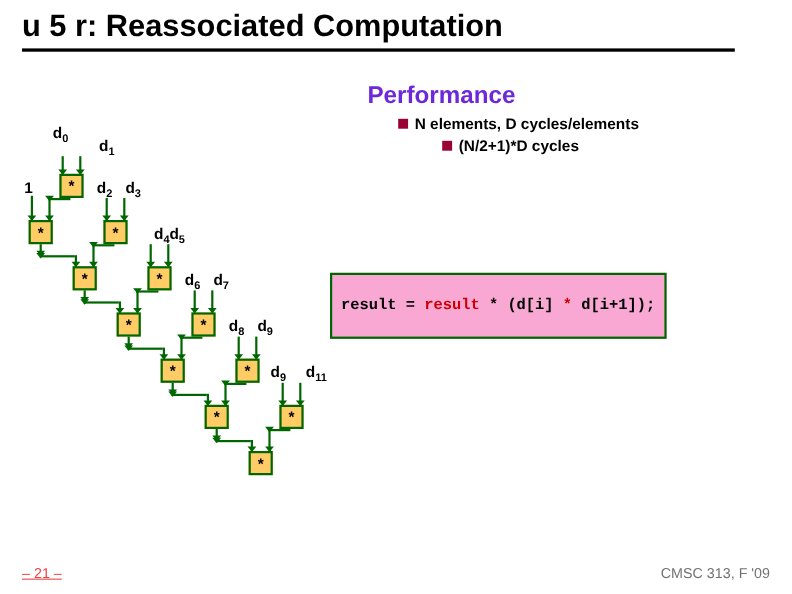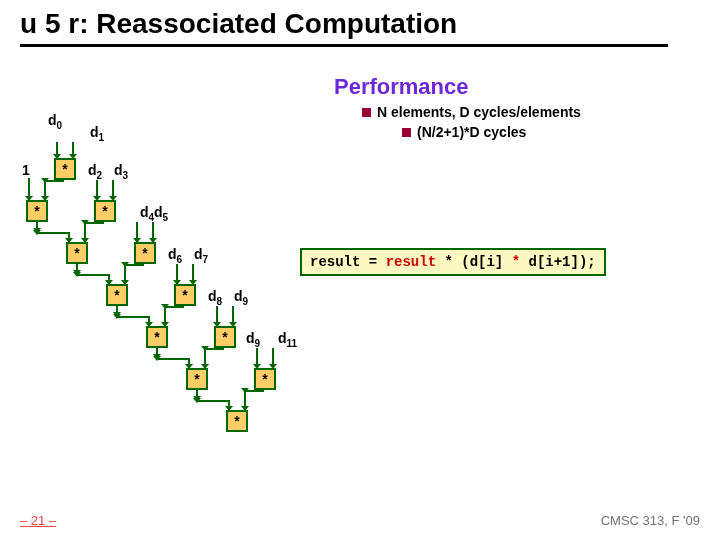--- a/index.html
+++ b/index.html
@@ -102,22 +102,22 @@
     border-right: 4px solid transparent;
     border-top: 5px solid #006600;
   }
   .vline { width: 2px; }
 
   .codebox {
     position: absolute;
     top: 248px;
     left: 300px;
     border: 2px solid #006600;
-    background: #fef9c3;
-    padding: 4px 8px;
+    background: #f9a8d4;
+    padding: 20px 8px;
     font-family: "Courier New", monospace;
     font-size: 14px;
     font-weight: bold;
     white-space: pre;
   }
   .kw { color: #cc0000; }
 
   .footer-left {
     position: absolute;
     left: 20px;

